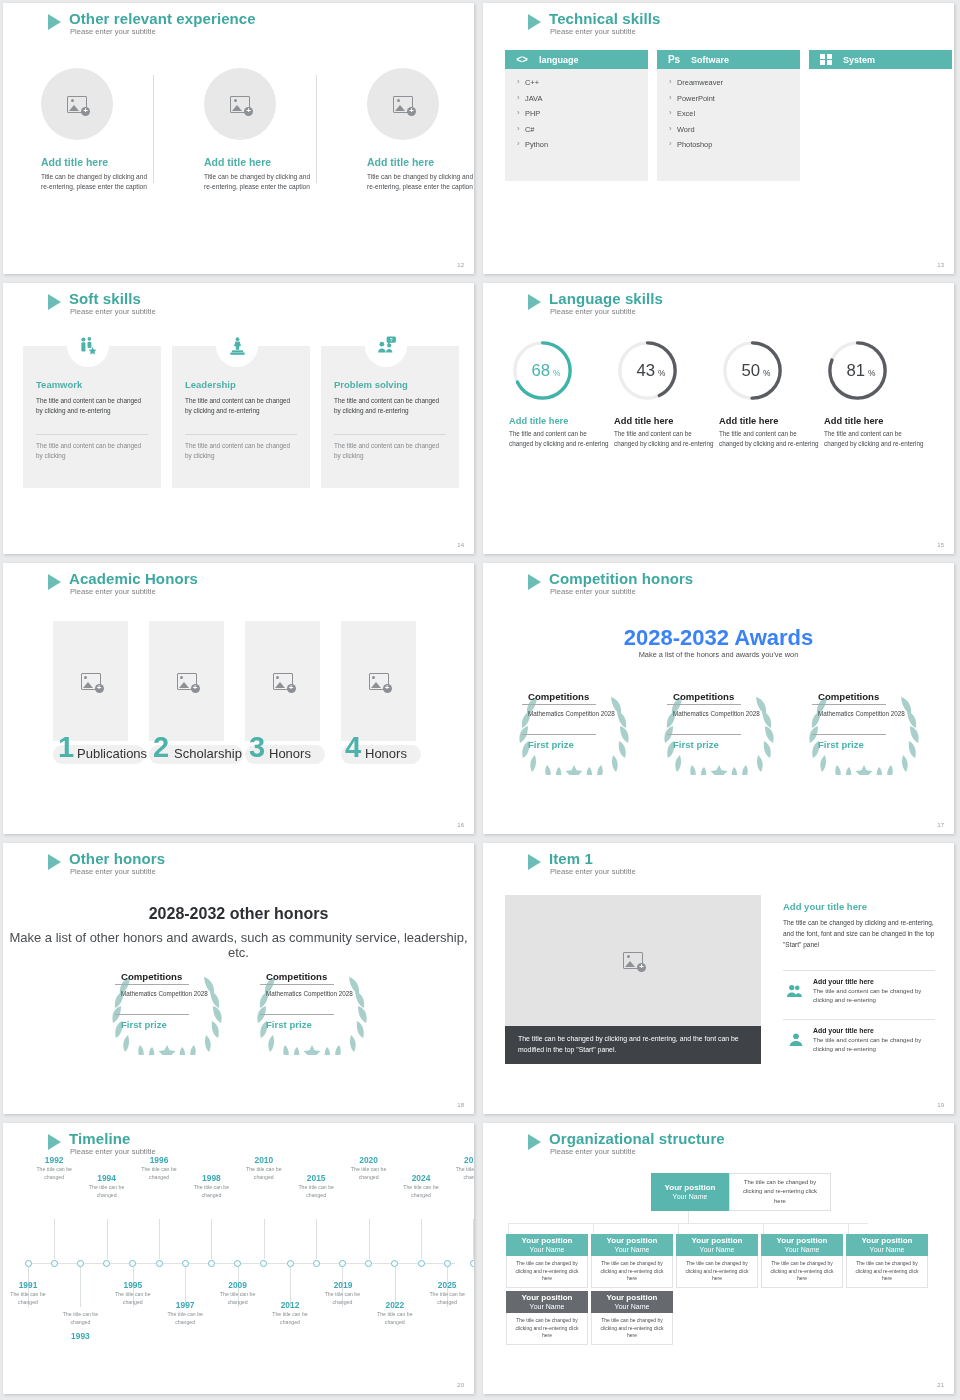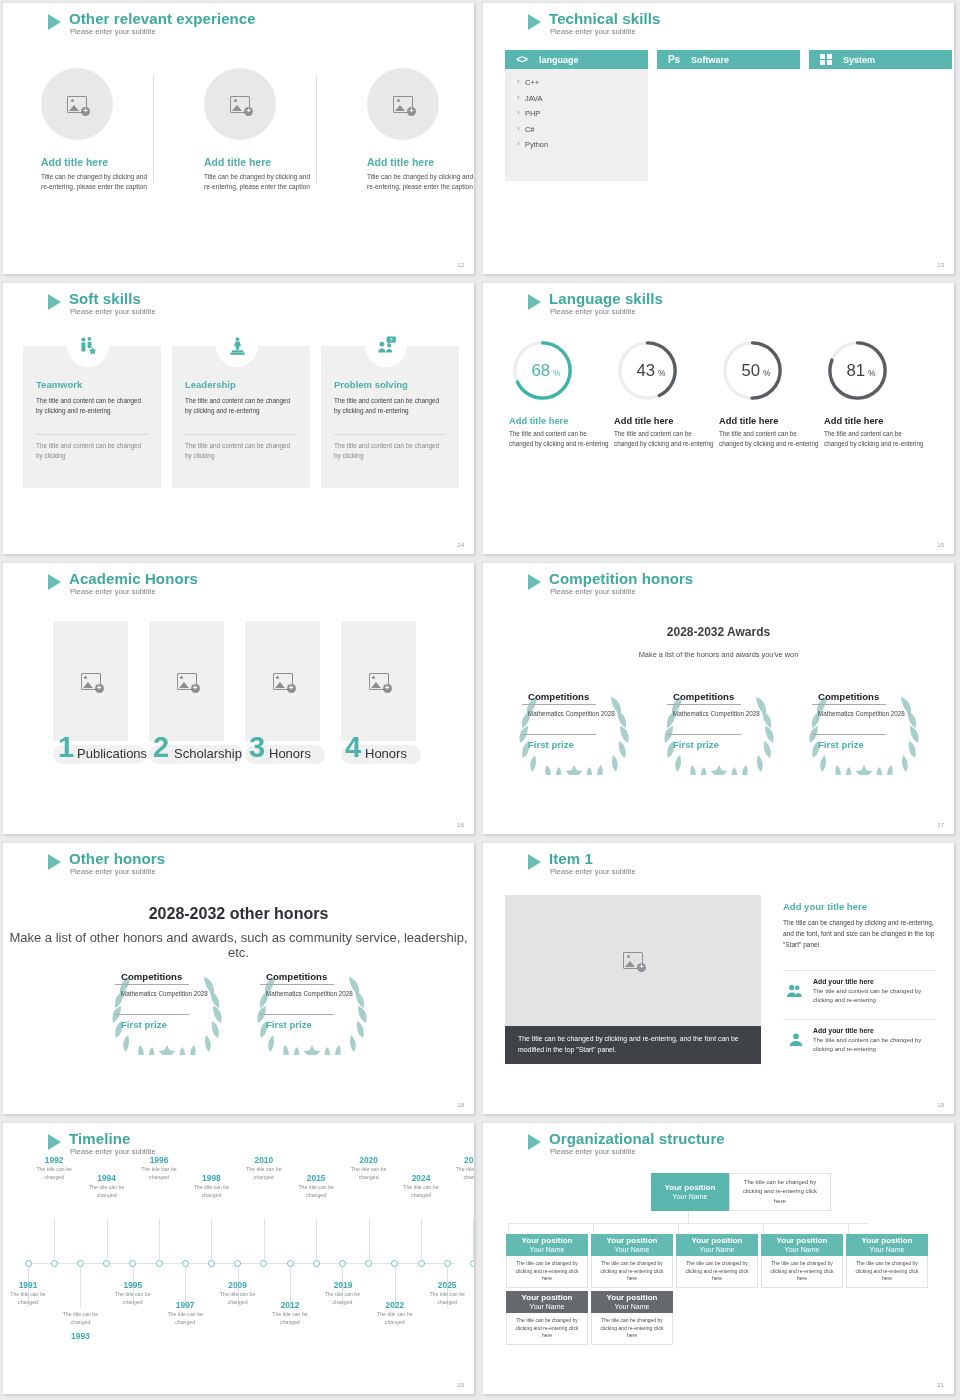--- a/index.html
+++ b/index.html
@@ -256,20 +256,27 @@
           <li>C#</li>
           <li>Python</li>
         </ul>
       </div>
 
       <div class="skcol" style="left:174px">
         <div class="skhd">
           <div class="ic">Ps</div>
           <div>Software</div>
         </div>
+        <ul class="skbody">
+          <li>Dreamweaver</li>
+          <li>PowerPoint</li>
+          <li>Excel</li>
+          <li>Word</li>
+          <li>Photoshop</li>
+        </ul>
       </div>
 
       <div class="skcol" style="left:326px">
         <div class="skhd">
           <div class="ic">
             <span class="winglyph">
                 <i></i>
                 <i></i>
                 <i></i>
                 <i></i>
@@ -477,21 +484,21 @@
       <div class="hdr">
         <div class="tri"></div>
         <div class="ttl">Competition honors</div>
         <div class="sub">Please enter your subtitle</div>
         <div class="logo">
           <div class="bell"></div>
             <div class="base"></div>
             <div class="txt">LOGO</div>
         </div>
       </div>
-      <div style="position:absolute;top:62px;width:100%;text-align:center;font-size:12px;font-weight:bold;color:#404040">2028-2032 Awards</div>
+      <div style="position:absolute;top:62px;width:100%;text-align:center;font-size:22px;font-weight:bold;color:#3b82f6">2028-2032 Awards</div>
       <div style="position:absolute;top:87px;width:100%;text-align:center;font-size:7.4px;color:#4a4d50">Make a list of the honors and awards you've won</div>
 
       <div class="badge" style="left:30px;top:124px">
         <svg width="122" height="88" viewBox="0 0 122 88" style="position:absolute;left:0;top:0">
           <g fill="#a9cfcb">
             <path d="M24 10c-7 2-11 9-10 17 5-2 9-7 10-17z"></path>
               <path d="M18 24c-7 2-10 9-9 17 5-2 8-8 9-17z"></path>
             <path d="M15 39c-7 2-10 9-8 17 5-3 8-8 8-17z"></path>
               <path d="M16 54c-6 3-8 10-6 17 5-3 7-9 6-17z"></path>
             <path d="M22 68c-5 4-6 11-3 17 4-4 5-10 3-17z"></path>

